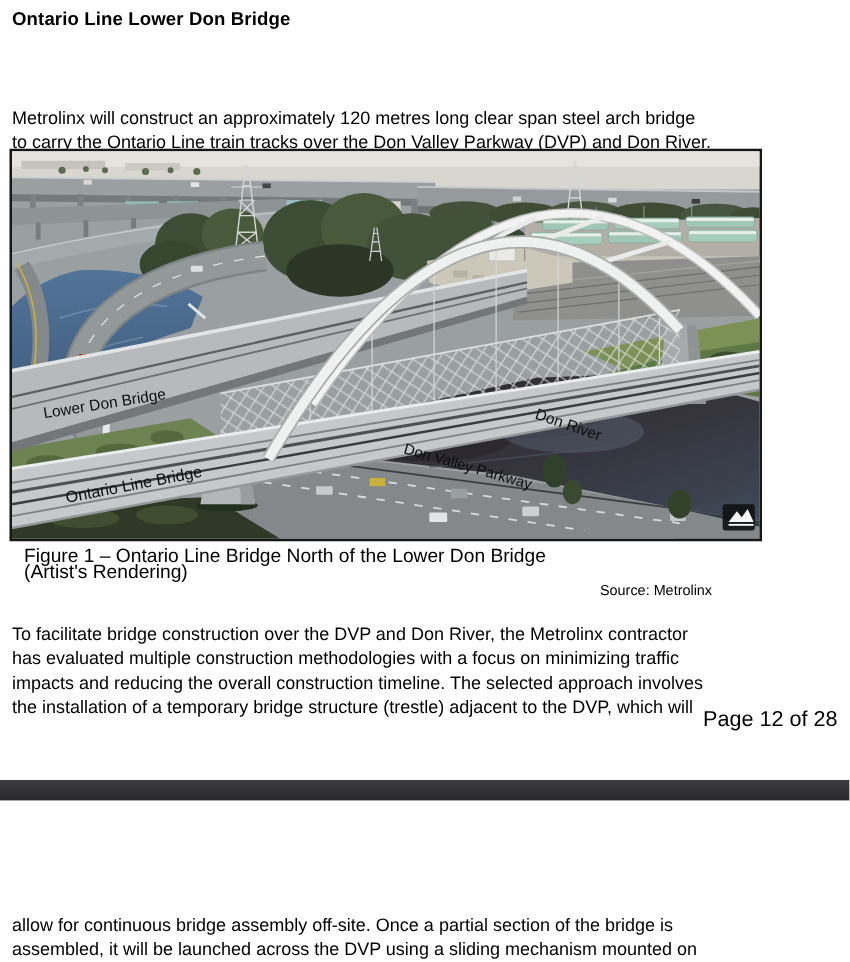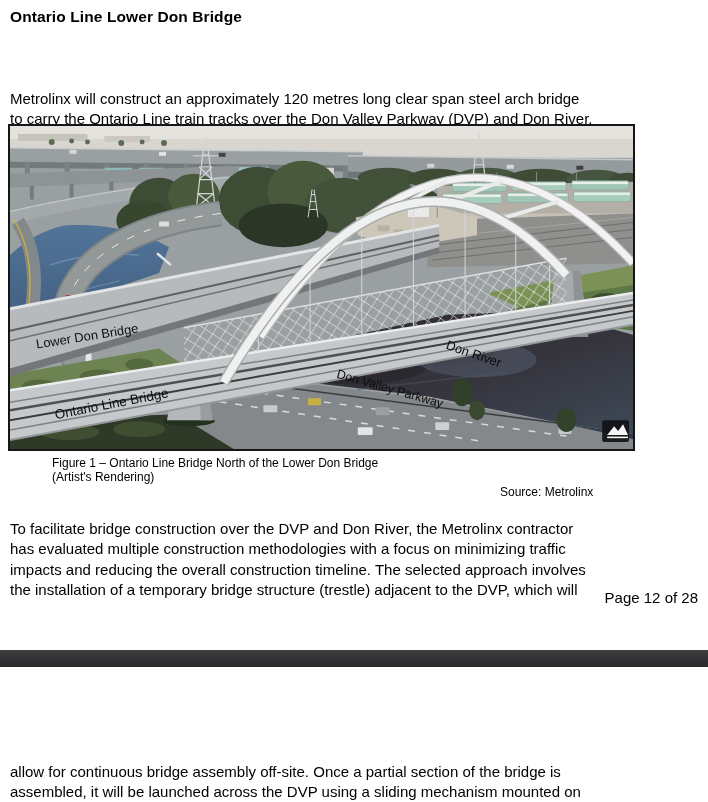--- a/index.html
+++ b/index.html
@@ -25,32 +25,32 @@
   #p3 { top:762px; }
 
   #figure {
     position:absolute; left:8px; top:124px; width:627px; height:327px;
     border:2px solid #161616; box-sizing:border-box; background:#9aa0a2;
   }
   #figure svg { display:block; width:100%; height:100%; }
 
   .caption {
     position:absolute; left:20px; top:457px;
-    font-size:12px; line-height:13.5px; white-space:pre-line;margin-left:32px;
+    font-size:16px; line-height:13.5px; white-space:pre-line;
   }
   .caption-source {
     position:absolute; left:500px; top:457px; font-size:12px;margin-top:28px;
   }
 
   .footer-left {
     position:absolute; left:10px; top:574px; width:640px;
     font-size:12.5px; line-height:15px; white-space:pre-line;
   }
   .footer-page {
-    position:absolute; right:10px; top:589px; font-size:15px;
+    position:absolute; right:10px; top:589px; font-size:18px;
   }
 
   #separator {
     position:absolute; left:0; top:650px; width:708px; height:17px;
     background:linear-gradient(#3d3d3f, #2a2a2c);
   }
 
   .img-label {
     font-family:"Liberation Sans", sans-serif;
     fill:#0d0d0d;

